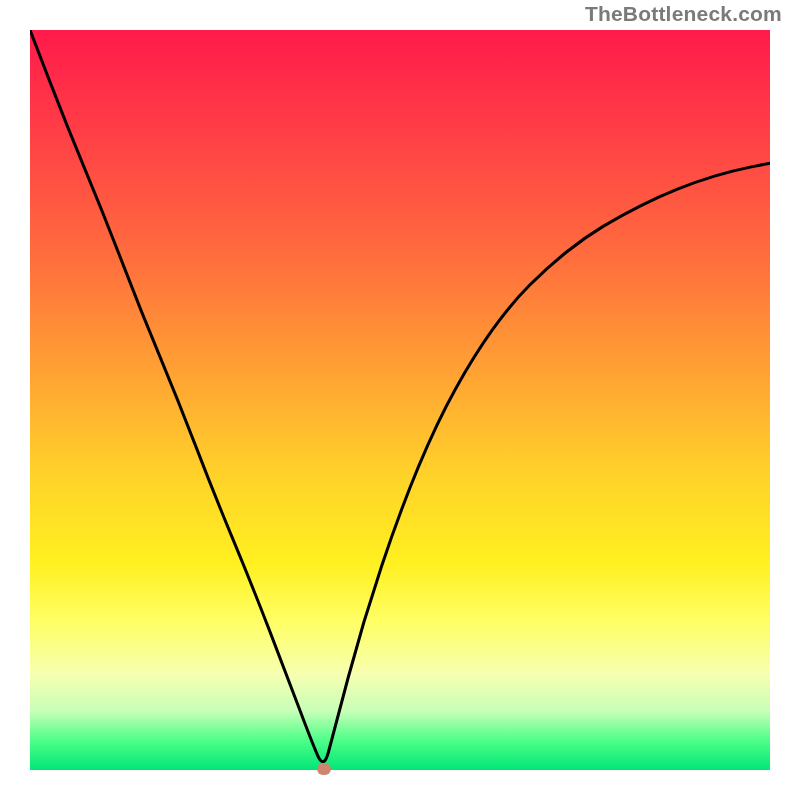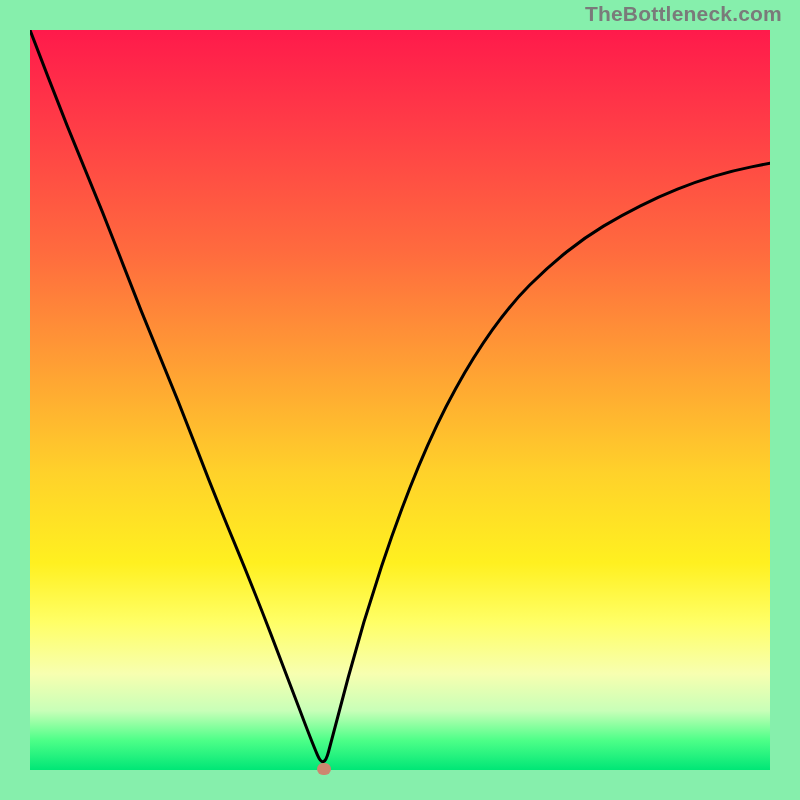--- a/index.html
+++ b/index.html
@@ -8,21 +8,21 @@
     width: 800px;
     height: 800px;
     background: #000;
     font-family: Arial, Helvetica, sans-serif;
     overflow: hidden;
   }
   .frame {
     position: relative;
     width: 800px;
     height: 800px;
-    background: #86efac;
+    background: #ffffff;
   }
   .watermark {
     position: absolute;
     top: 2px;
     right: 18px;
     color: #7a7a7a;
     font-size: 21px;
     font-weight: 600;
     letter-spacing: 0.2px;
     user-select: none;

